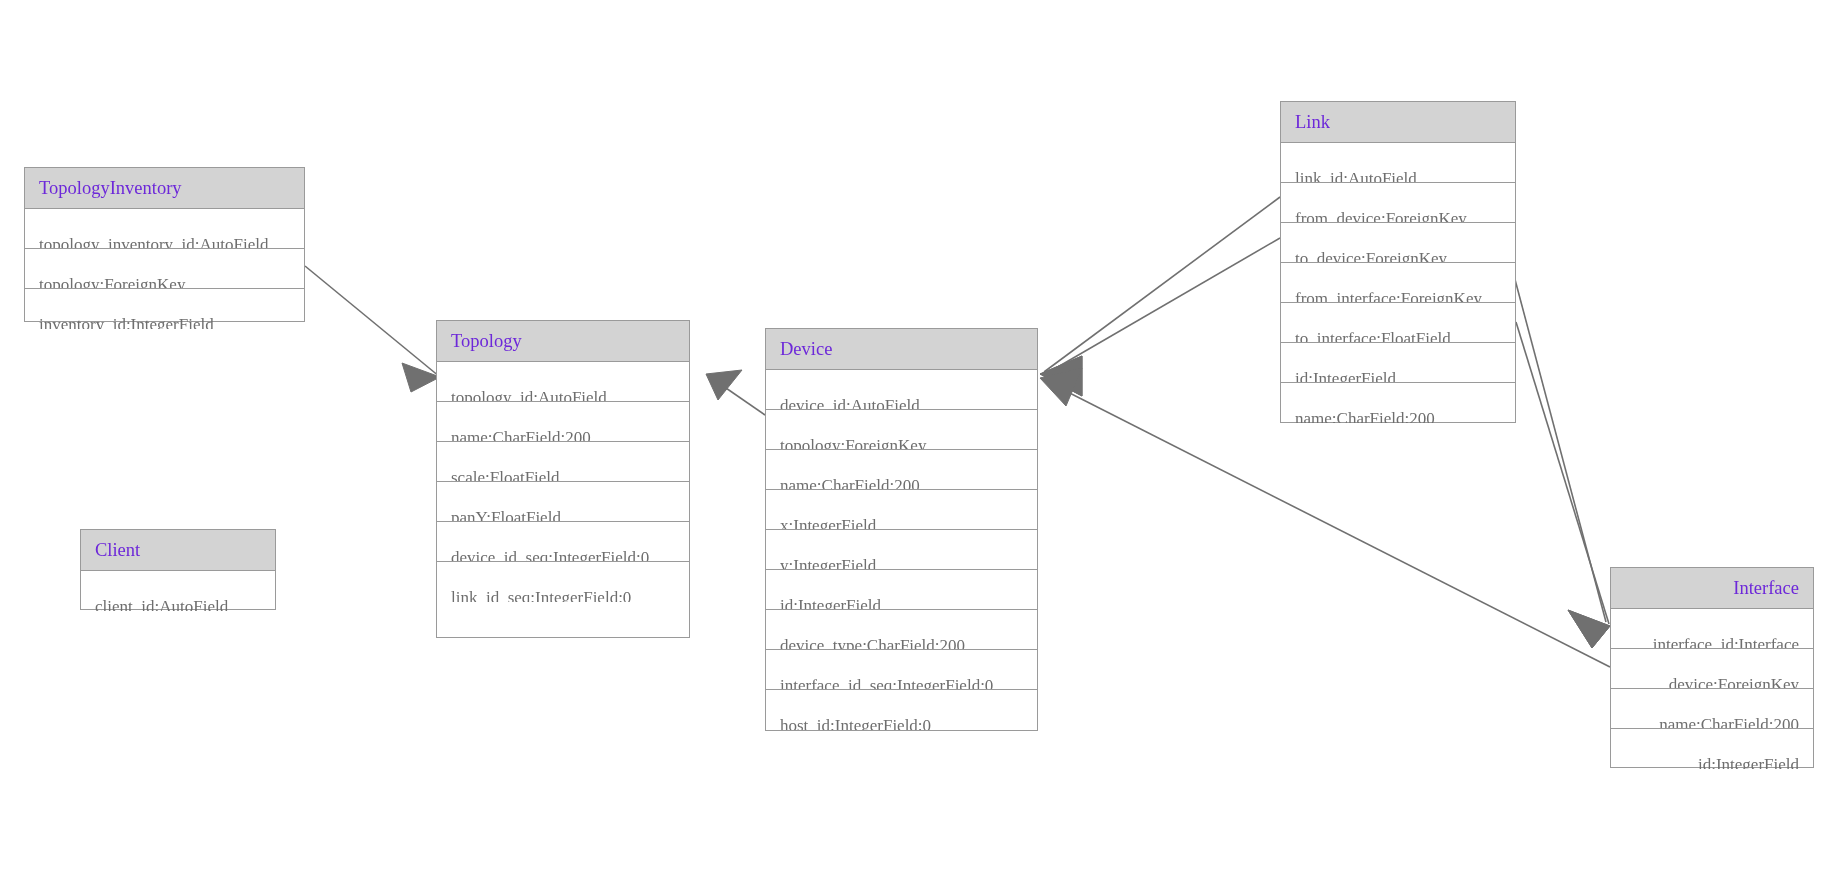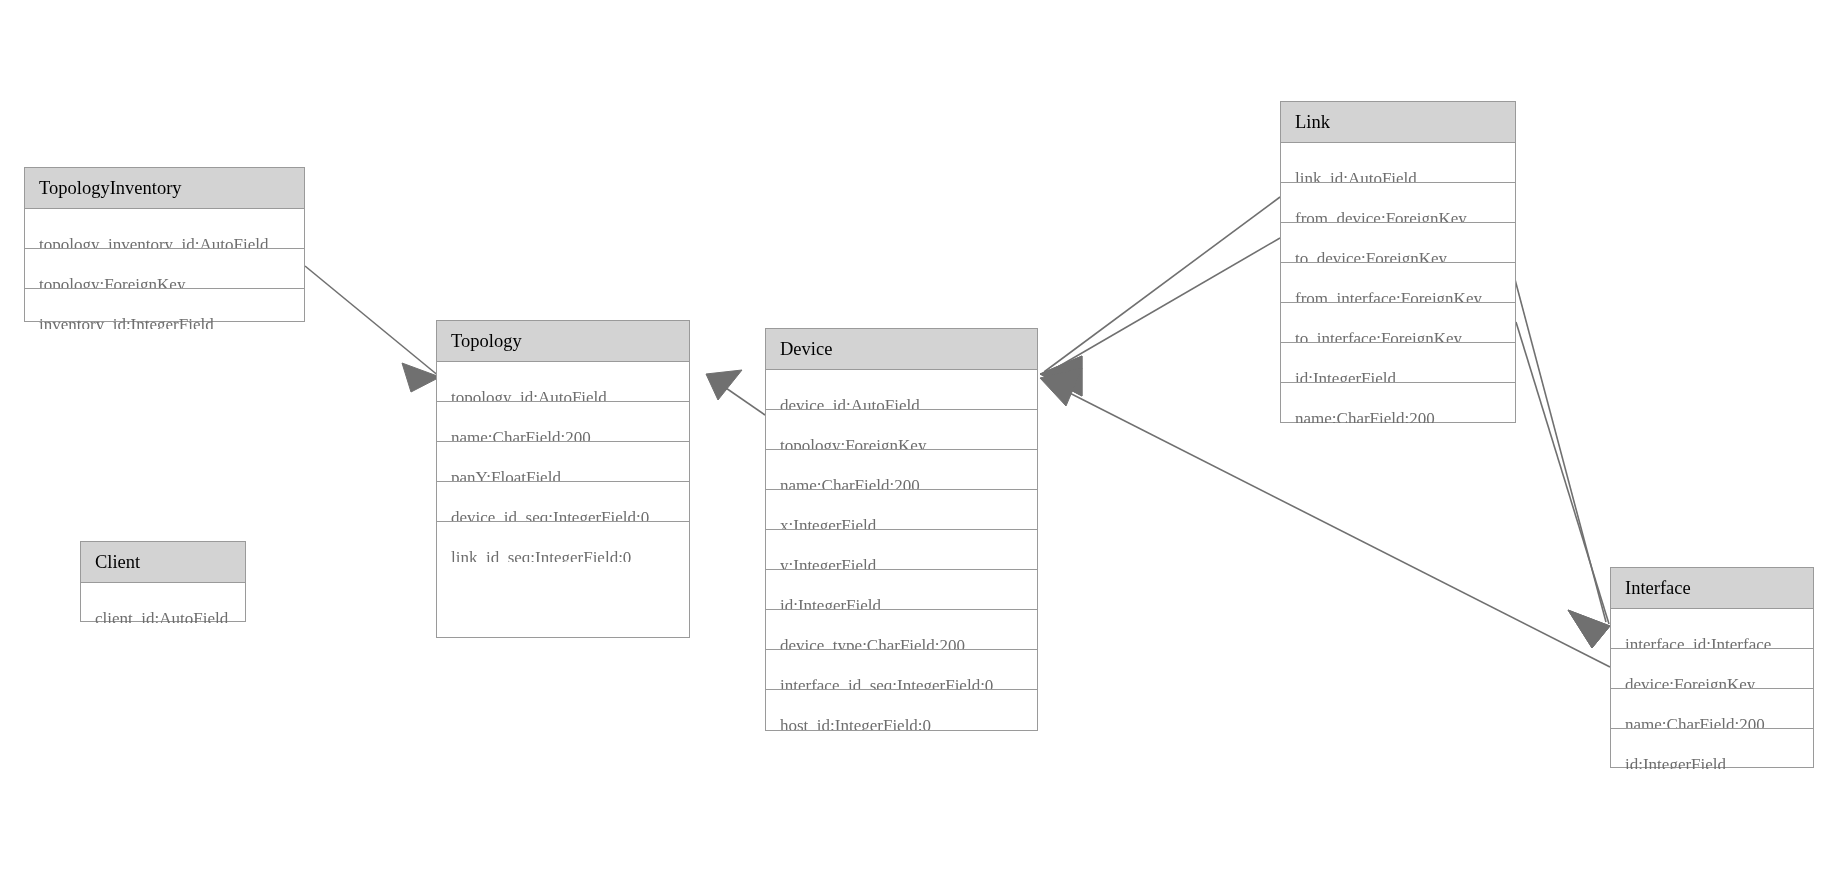--- a/index.html
+++ b/index.html
@@ -29,21 +29,21 @@
     position: absolute;
     box-sizing: border-box;
     border: 1px solid #9a9a9a;
     background: #ffffff;
     z-index: 2;
   }
   .entity-header {
     box-sizing: border-box;
     background: #d3d3d3;
     border-bottom: 1px solid #9a9a9a;
-    color: #000000;
+    color: #6d28d9;
     font-size: 18.5px;
     line-height: 40px;
     height: 41px;
     padding: 0 14px;
     white-space: nowrap;
     overflow: hidden;
   }
   .entity-rows {
     display: block;
   }
@@ -105,20 +105,21 @@
           <div class="entity-row">topology_inventory_id:AutoField</div>
           <div class="entity-row">topology:ForeignKey</div>
           <div class="entity-row">inventory_id:IntegerField</div>
         </div>
       </div>
       <div class="entity" style="left: 436px; top: 320px; width: 254px; height: 318px;">
         <div class="entity-header">Topology</div>
         <div class="entity-rows">
           <div class="entity-row">topology_id:AutoField</div>
           <div class="entity-row">name:CharField:200</div>
+          <div class="entity-row">scale:FloatField</div>
           <div class="entity-row">panY:FloatField</div>
           <div class="entity-row">device_id_seq:IntegerField:0</div>
           <div class="entity-row">link_id_seq:IntegerField:0</div>
         </div>
       </div>
       <div class="entity" style="left: 765px; top: 328px; width: 273px; height: 403px;">
         <div class="entity-header">Device</div>
         <div class="entity-rows">
           <div class="entity-row">device_id:AutoField</div>
           <div class="entity-row">topology:ForeignKey</div>
@@ -131,35 +132,35 @@
           <div class="entity-row">host_id:IntegerField:0</div>
         </div>
       </div>
       <div class="entity" style="left: 1280px; top: 101px; width: 236px; height: 322px;">
         <div class="entity-header">Link</div>
         <div class="entity-rows">
           <div class="entity-row">link_id:AutoField</div>
           <div class="entity-row">from_device:ForeignKey</div>
           <div class="entity-row">to_device:ForeignKey</div>
           <div class="entity-row">from_interface:ForeignKey</div>
-          <div class="entity-row">to_interface:ForeignKey</div>
+          <div class="entity-row">to_interface:FloatField</div>
           <div class="entity-row">id:IntegerField</div>
           <div class="entity-row">name:CharField:200</div>
         </div>
       </div>
-      <div class="entity" style="left: 1610px; top: 567px; width: 204px; height: 201px;">
+      <div class="entity" style="left: 1610px; top: 567px; width: 204px; height: 201px; text-align: right;">
         <div class="entity-header">Interface</div>
         <div class="entity-rows">
           <div class="entity-row">interface_id:Interface</div>
           <div class="entity-row">device:ForeignKey</div>
           <div class="entity-row">name:CharField:200</div>
           <div class="entity-row">id:IntegerField</div>
         </div>
       </div>
-      <div class="entity" style="left: 80px; top: 541px; width: 166px; height: 81px;">
+      <div class="entity" style="left: 80px; top: 529px; width: 196px; height: 81px;">
         <div class="entity-header">Client</div>
         <div class="entity-rows">
           <div class="entity-row">client_id:AutoField</div>
         </div>
       </div>
     </div>
 
 </div>
 
 </body></html>

